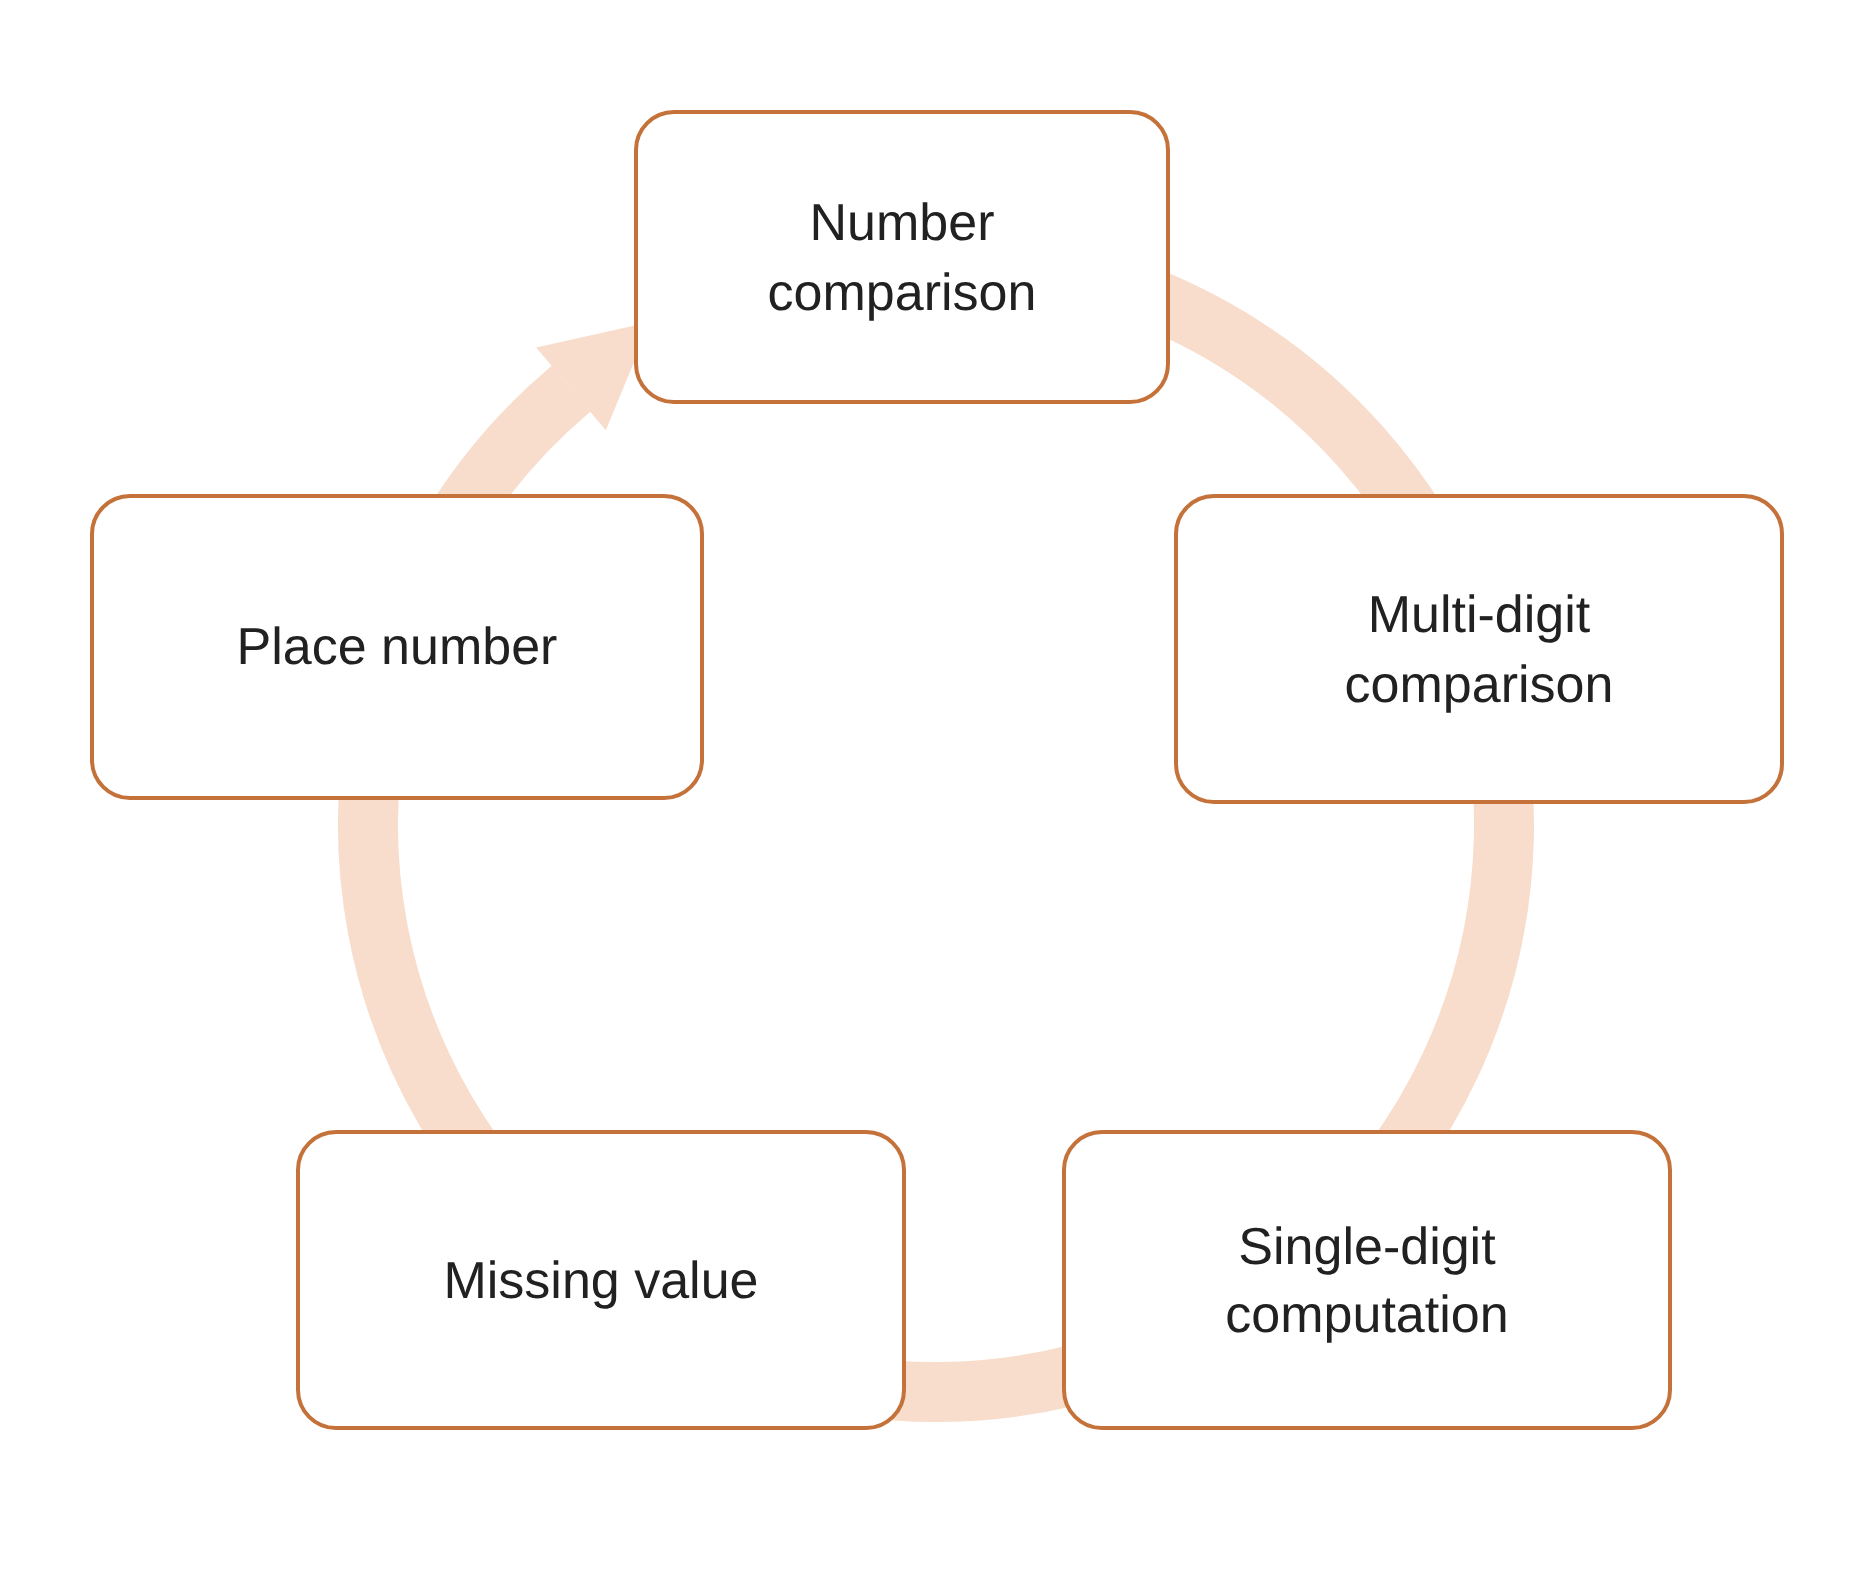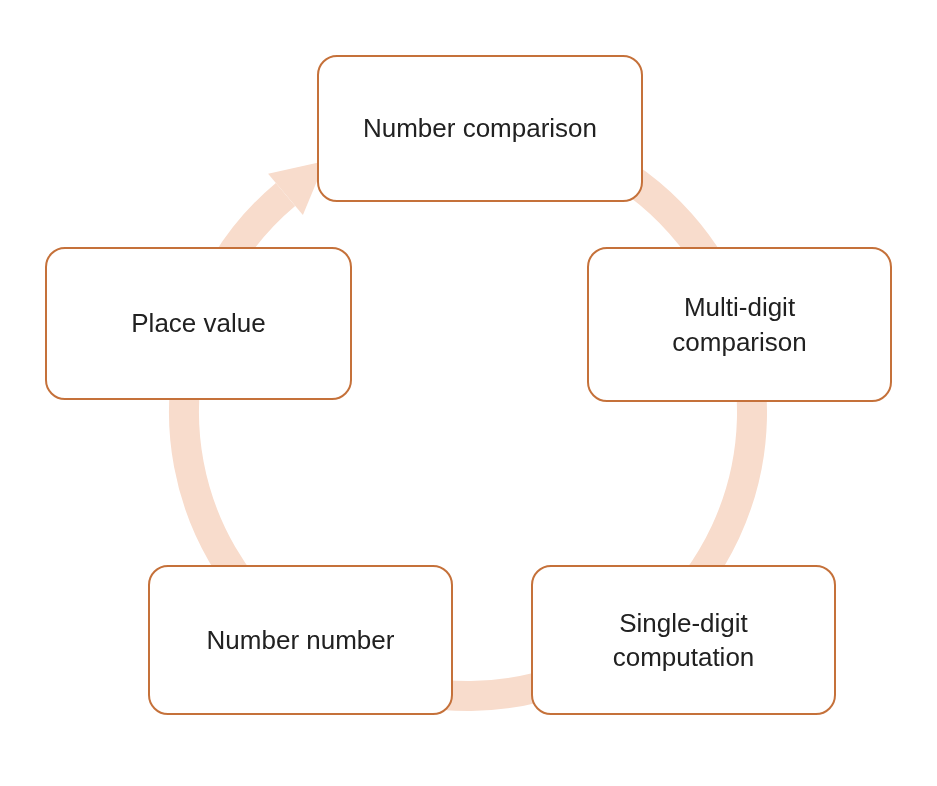--- a/index.html
+++ b/index.html
@@ -32,21 +32,21 @@
     justify-content: center;
     text-align: center;
     padding: 10px 36px;
     z-index: 1;
   }
   .node-label {
     font-size: 26px;
     line-height: 1.32;
     color: #212121;
   }
-  .node-top          { left: 317px; top: 55px;  width: 326px; height: 147px; }
+  .node-top          { left: 317px; top: 55px;  width: 268px; height: 147px; justify-content: flex-end; }
   .node-right        { left: 587px; top: 247px; width: 305px; height: 155px; }
   .node-bottom-right { left: 483px; top: 565px; width: 305px; height: 150px; margin-left: 48px; }
   .node-bottom-left  { left: 148px; top: 565px; width: 305px; height: 150px; }
   .node-left         { left: 45px;  top: 247px; width: 307px; height: 153px; }
 </style>
 </head>
 <body>
 
 <div class="canvas">
 
@@ -65,20 +65,20 @@
 
   <div class="node node-right">
     <span class="node-label">Multi-digit comparison</span>
   </div>
 
   <div class="node node-bottom-right">
     <span class="node-label">Single-digit computation</span>
   </div>
 
   <div class="node node-bottom-left">
-    <span class="node-label">Number number</span>
+    <span class="node-label">Missing value</span>
   </div>
 
   <div class="node node-left">
-    <span class="node-label">Place value</span>
+    <span class="node-label">Place number</span>
   </div>
 
 </div>
 
 </body></html>

